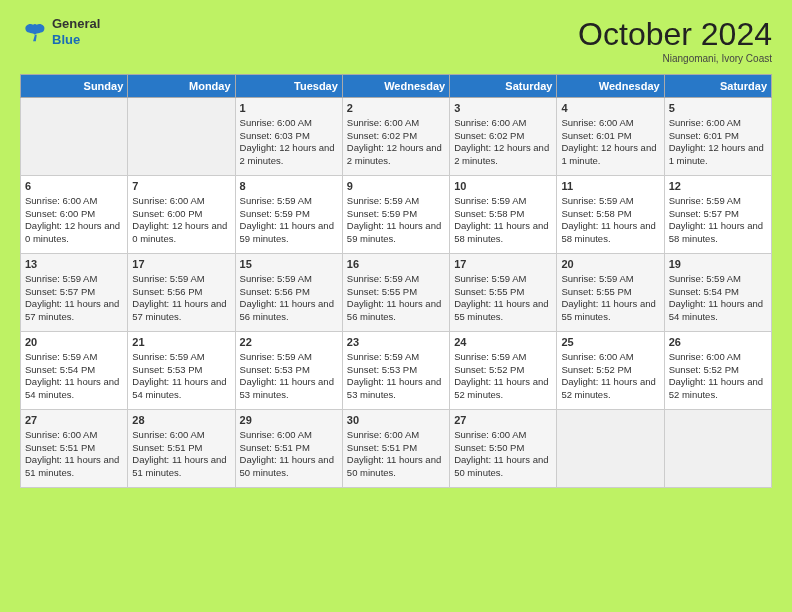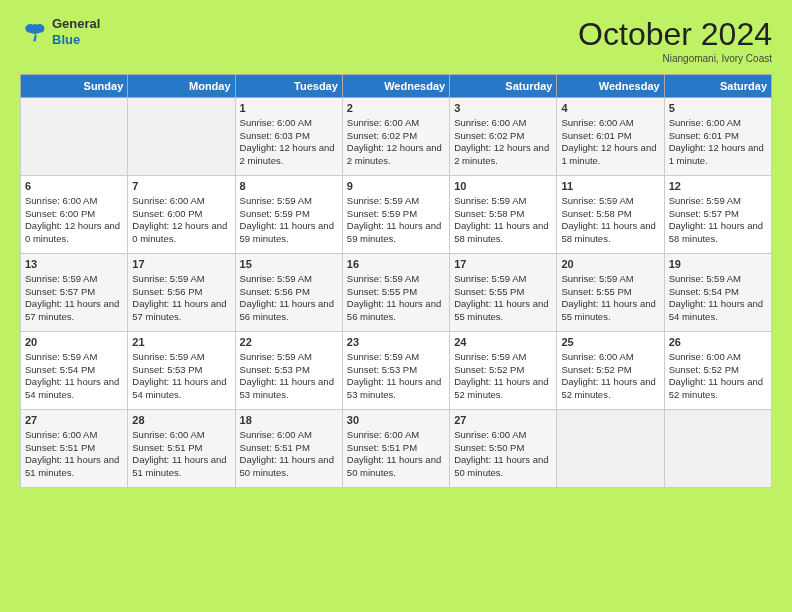--- a/index.html
+++ b/index.html
@@ -298,21 +298,21 @@
             <div>Sunset: 5:51 PM</div>
             <div>Daylight: 11 hours and 51 minutes.</div>
           </td>
           <td>
             <span class="day-num">28</span>
             <div>Sunrise: 6:00 AM</div>
             <div>Sunset: 5:51 PM</div>
             <div>Daylight: 11 hours and 51 minutes.</div>
           </td>
           <td>
-            <span class="day-num">18</span>
+            <span class="day-num">29</span>
             <div>Sunrise: 6:00 AM</div>
             <div>Sunset: 5:51 PM</div>
             <div>Daylight: 11 hours and 50 minutes.</div>
           </td>
           <td>
             <span class="day-num">30</span>
             <div>Sunrise: 6:00 AM</div>
             <div>Sunset: 5:51 PM</div>
             <div>Daylight: 11 hours and 50 minutes.</div>
           </td>

